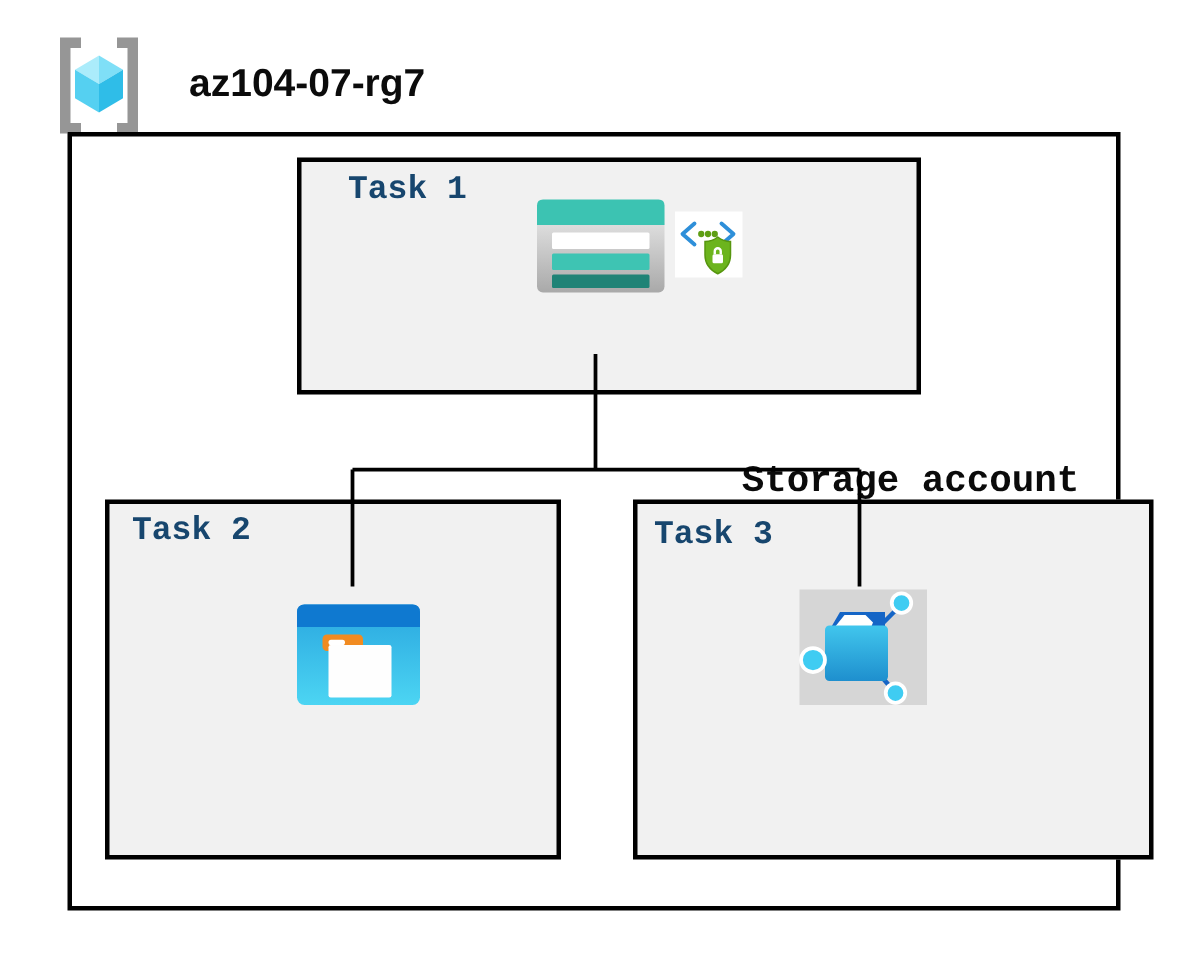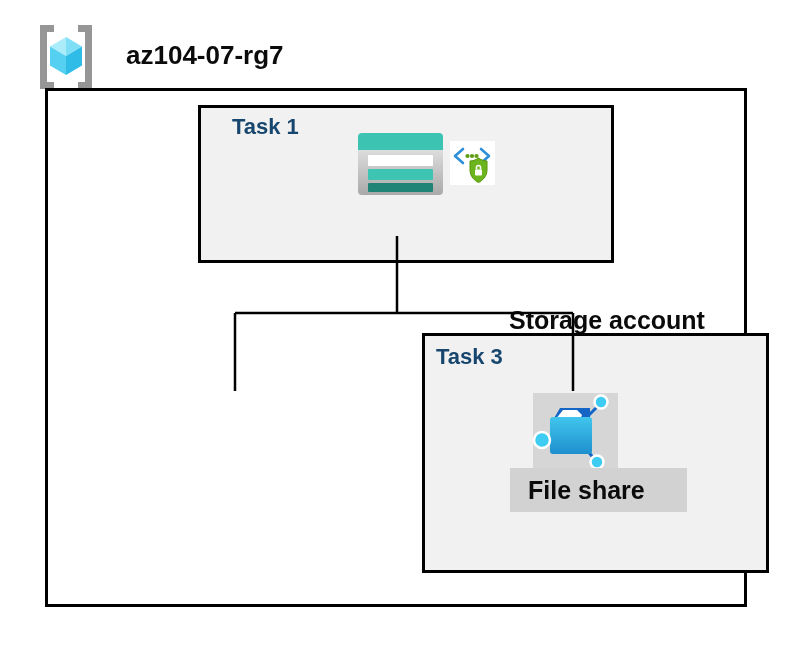--- a/index.html
+++ b/index.html
@@ -10,21 +10,21 @@
   .abs{position:absolute;}
   .rg-title{
     left:110px;top:40px;font-size:26px;font-weight:700;color:#0b0b0b;letter-spacing:0px;margin-left:16px;
   }
   .outer-box{
     left:45px;top:88px;width:702px;height:519px;
     border:3px solid var(--outline-black,#000);background:#fff;box-sizing:border-box;
   }
   .task-box{
     position:absolute;background:var(--task-box-fill,#F1F1F1);
-    border:3px solid var(--outline-black,#000);box-sizing:border-box;
+    border:3px solid var(--outline-black,#000);box-sizing:border-box;font-family:Liberation Mono, monospace;
   }
   .task-box.t1{left:198px;top:105px;width:416px;height:158px;}
   .task-box.t2{left:70px;top:333px;width:304px;height:240px;}
   .task-box.t3{left:422px;top:333px;width:347px;height:240px;}
   .task-label{
     position:absolute;font-size:22px;font-weight:700;
     color:var(--task-label-navy,#17466E);
   }
   .t1 .task-label{left:31px;top:6px;}
   .t2 .task-label{left:15px;top:5px;}
@@ -89,20 +89,39 @@
         <circle cx="22" cy="15" r="2.1" fill="#5E9E14"></circle>
         <circle cx="26.5" cy="15" r="2.1" fill="#5E9E14"></circle>
         <path d="M28.5 17 C31 19 34.5 20 37 20 V29 C37 35.5 32.5 39.5 28.5 41.5 C24.5 39.5 20 35.5 20 29 V20 C22.5 20 26 19 28.5 17 Z" fill="#6CB41D" stroke="#57960F" stroke-width="1"></path>
         <path d="M26.5 28.5 V26.5 A2 2 0 0 1 30.5 26.5 V28.5" fill="none" stroke="#FFFFFF" stroke-width="1.6"></path>
         <rect x="25" y="28.5" width="7" height="6" rx="1" fill="#FFFFFF"></rect>
       </svg>
     </span>
     <span class="node-label storage-label">Storage account</span>
   </div>
 
+  <div class="task-box t2">
+    <span class="task-label">Task 2</span>
+    <span class="icon" style="left:125px;top:67px;">
+      <svg width="82" height="67" viewBox="0 0 82 67">
+        <defs>
+          <linearGradient id="bb" x1="0" y1="0" x2="0" y2="1">
+            <stop offset="0" stop-color="#29A6DF"></stop>
+              <stop offset="1" stop-color="#4CD5F3"></stop>
+          </linearGradient>
+        </defs>
+        <rect x="0" y="0" width="82" height="67" rx="5" fill="url(#bb)"></rect>
+        <path d="M0 15 V5 Q0 0 5 0 H77 Q82 0 82 5 V15 Z" fill="#0F79D0"></path>
+        <rect x="17" y="20" width="27" height="11" rx="3" fill="#F18B21"></rect>
+        <rect x="21" y="23.5" width="11" height="3.5" rx="1.7" fill="#FFFFFF"></rect>
+        <rect x="21" y="27" width="42" height="35" rx="1.5" fill="#FEFEFE"></rect>
+      </svg>
+    </span>
+
+  </div>
 
   <div class="task-box t3">
     <span class="task-label">Task 3</span>
     <span class="icon" style="left:108px;top:57px;">
       <svg width="85" height="77" viewBox="0 0 85 77">
         <defs>
           <linearGradient id="fs" x1="0" y1="0" x2="0" y2="1">
             <stop offset="0" stop-color="#41C6ED"></stop>
               <stop offset="1" stop-color="#1E8FCE"></stop>
           </linearGradient>
@@ -112,21 +131,18 @@
         <polygon points="20,27 27,15 57,15 57,27" fill="#1565C6"></polygon>
         <polygon points="22,27 30,17 44,17 49,22 47,27" fill="#FFFFFF"></polygon>
         <rect x="17" y="24" width="42" height="37" rx="3" fill="url(#fs)"></rect>
         <circle cx="68" cy="9" r="6.5" fill="#3FCCF2" stroke="#FFFFFF" stroke-width="2.5"></circle>
         <circle cx="9" cy="47" r="8" fill="#3FCCF2" stroke="#FFFFFF" stroke-width="2.5"></circle>
         <circle cx="64" cy="69" r="6.5" fill="#3FCCF2" stroke="#FFFFFF" stroke-width="2.5"></circle>
       </svg>
     </span>
   </div>
 
-  <div class="abs fileshare-bar">
-    <span class="node-label">File share</span>
-  </div>
 
   <svg class="connectors" viewBox="0 0 788 647">
     <path d="M397 236 V313 M235 313 H573 M235 313 V391 M573 313 V391" fill="none" stroke="#000000" stroke-width="2.5"></path>
   </svg>
 
 </div>
 
 </body></html>

